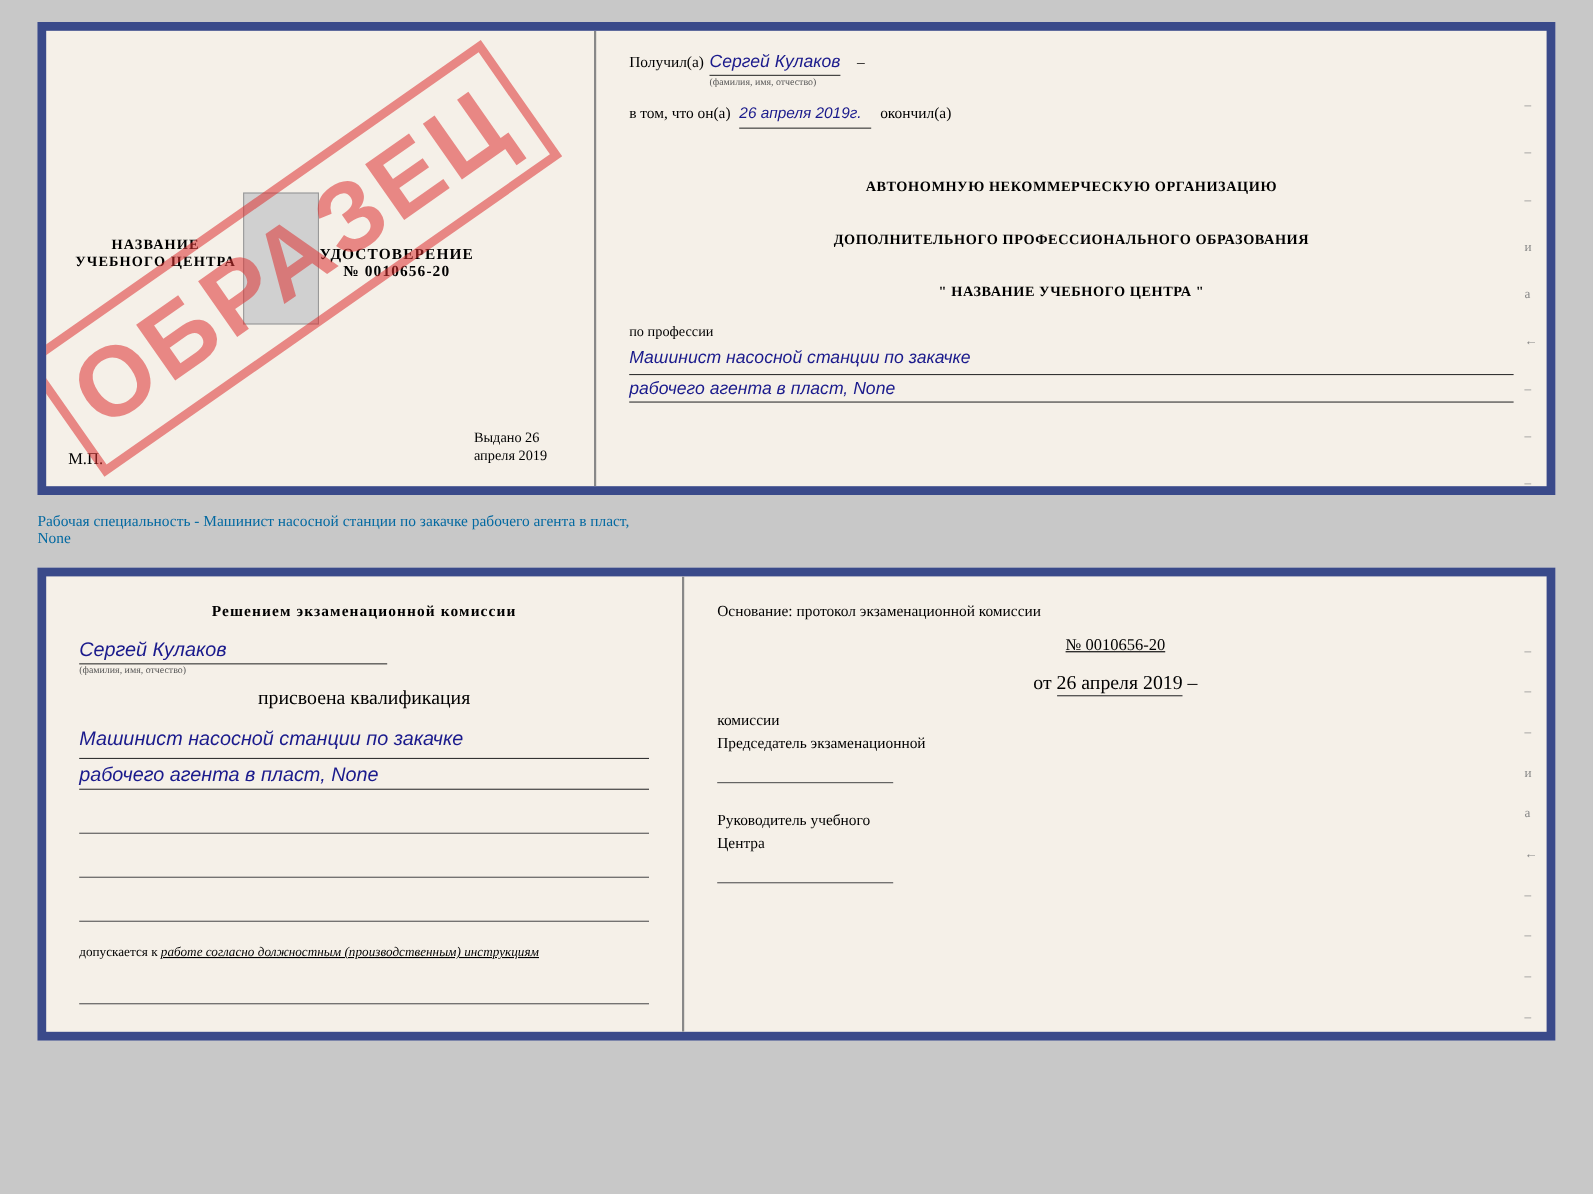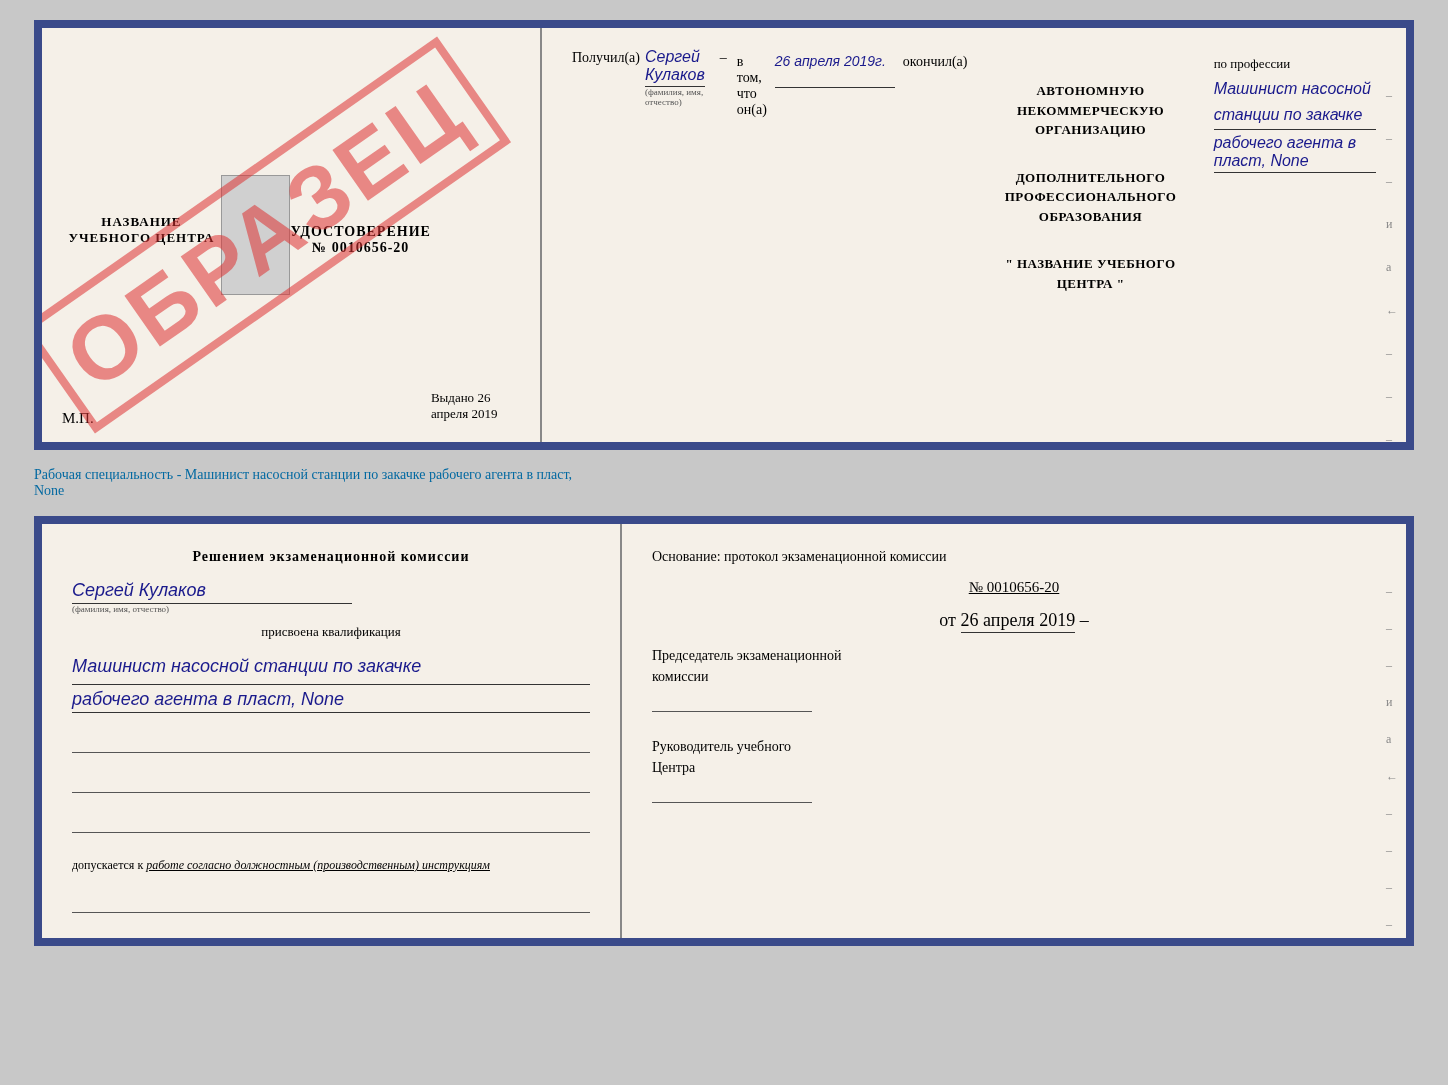--- a/index.html
+++ b/index.html
@@ -33,21 +33,21 @@
       display: flex;
       flex-direction: row;
       align-items: center;
       position: relative;
     }
 
     .cert-right {
       flex: 1;
       padding: 20px 30px;
       display: flex;
-      flex-direction: row;
+      flex-direction: column;
       gap: 10px;
     }
 
     
     .center-name-top {
       font-size: 13px;
       font-weight: bold;
       text-align: center;
       letter-spacing: 1px;
       text-transform: uppercase;
@@ -138,21 +138,21 @@
       gap: 8px;
       font-size: 14px;
       margin-top: 5px;
     }
 
     .date-underline {
       border-bottom: 1px solid #333;
       font-style: italic;
       color: #1a1a8c;
       font-size: 14px;
-      padding-bottom: 18px;
+      padding-bottom: 6px;
       font-family: 'Comic Sans MS', cursive, sans-serif;
       min-width: 120px;
     }
 
     .okonchil-text {
       font-size: 14px;
     }
 
     .org-block {
       text-align: center;
@@ -252,21 +252,21 @@
       font-family: 'Comic Sans MS', cursive, sans-serif;
       max-width: 280px;
     }
 
     .fio-hint-small {
       font-size: 9px;
       color: #555;
     }
 
     .prisvoena-text {
-      font-size: 13px;
+      font-size: 18px;
       text-align: center;
     }
 
     .kvali-name {
       font-size: 18px;
       font-style: italic;
       color: #1a1a8c;
       border-bottom: 1px solid #333;
       padding-bottom: 2px;
       font-family: 'Comic Sans MS', cursive, sans-serif;
@@ -440,22 +440,22 @@
 
     <div class="protocol-number">№ 0010656-20</div>
 
     <div class="protocol-date">
       <span>от</span>
       <span style="border-bottom:1px solid #333;padding-bottom:2px;">26 апреля 2019</span>
       <span>–</span>
     </div>
 
     <div class="predsedatel-block">
+      <div>комиссии</div>
       <div>Председатель экзаменационной</div>
-      <div>комиссии</div>
       <div class="sign-line"></div>
     </div>
 
     <div class="rukovoditel-block">
       <div>Руководитель учебного</div>
       <div>Центра</div>
       <div class="sign-line"></div>
     </div>
 
     <div style="position:absolute;right:8px;top:60px;display:flex;flex-direction:column;gap:22px;font-size:12px;color:#888;">

